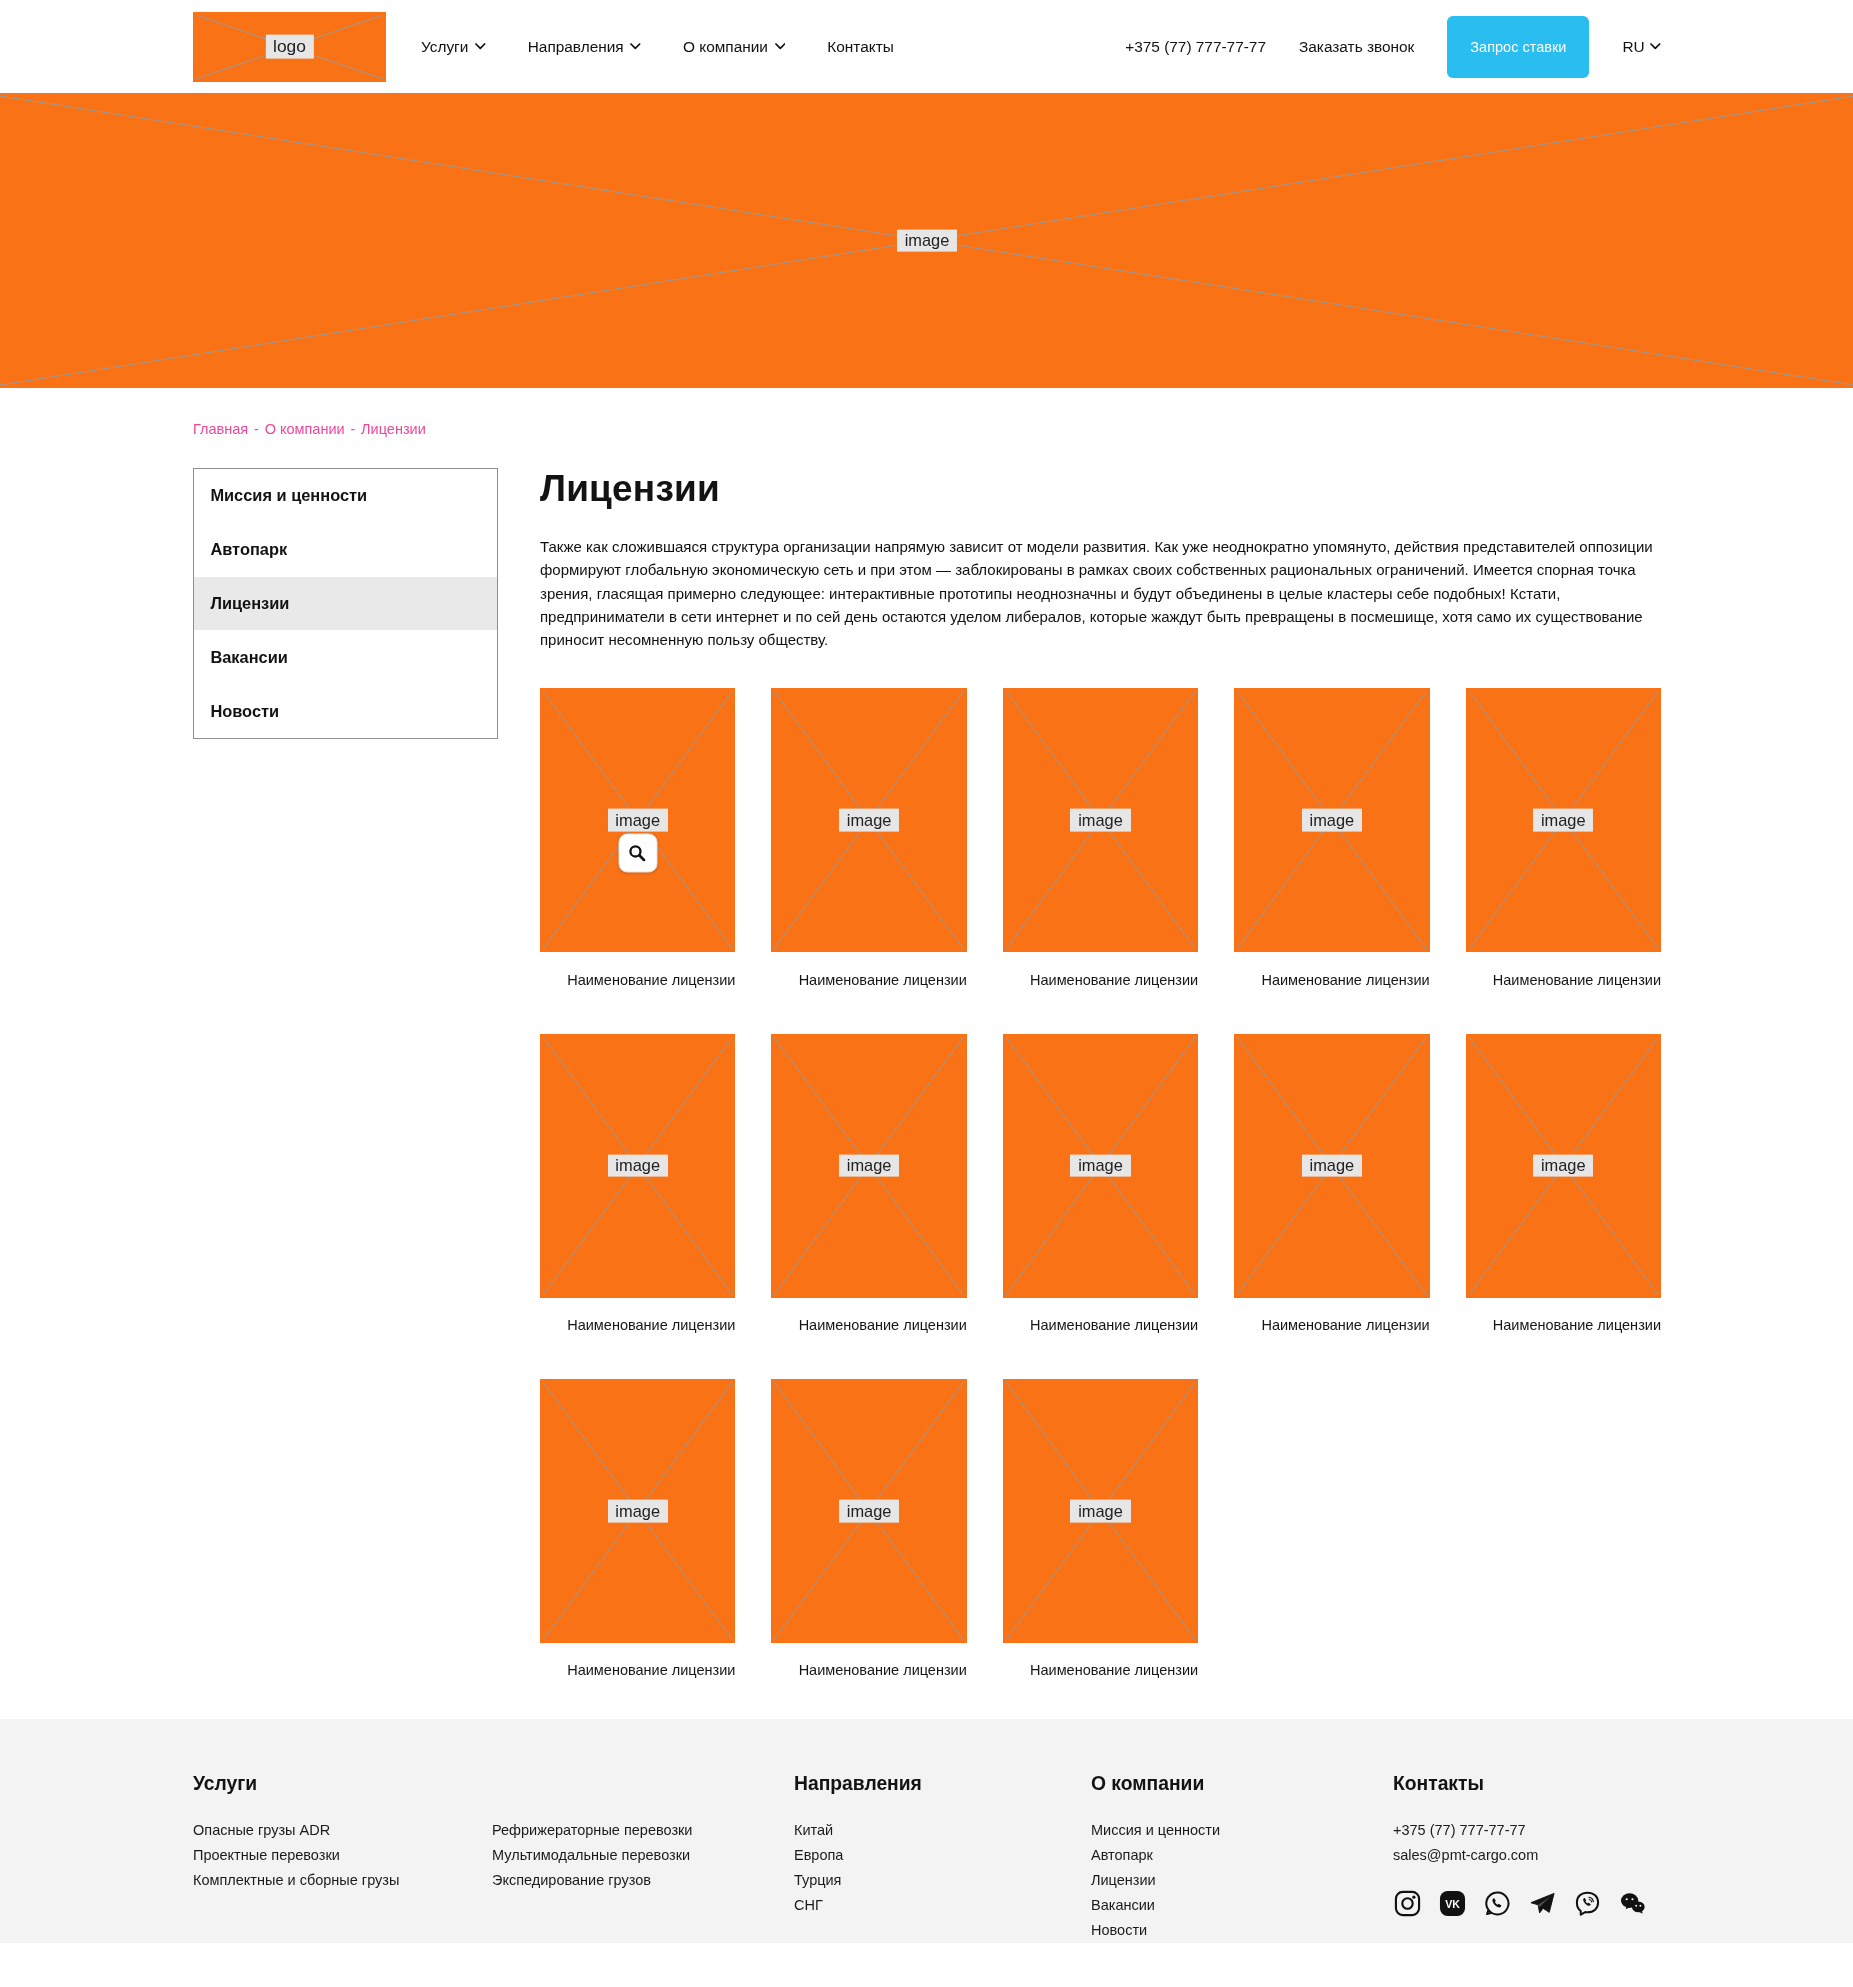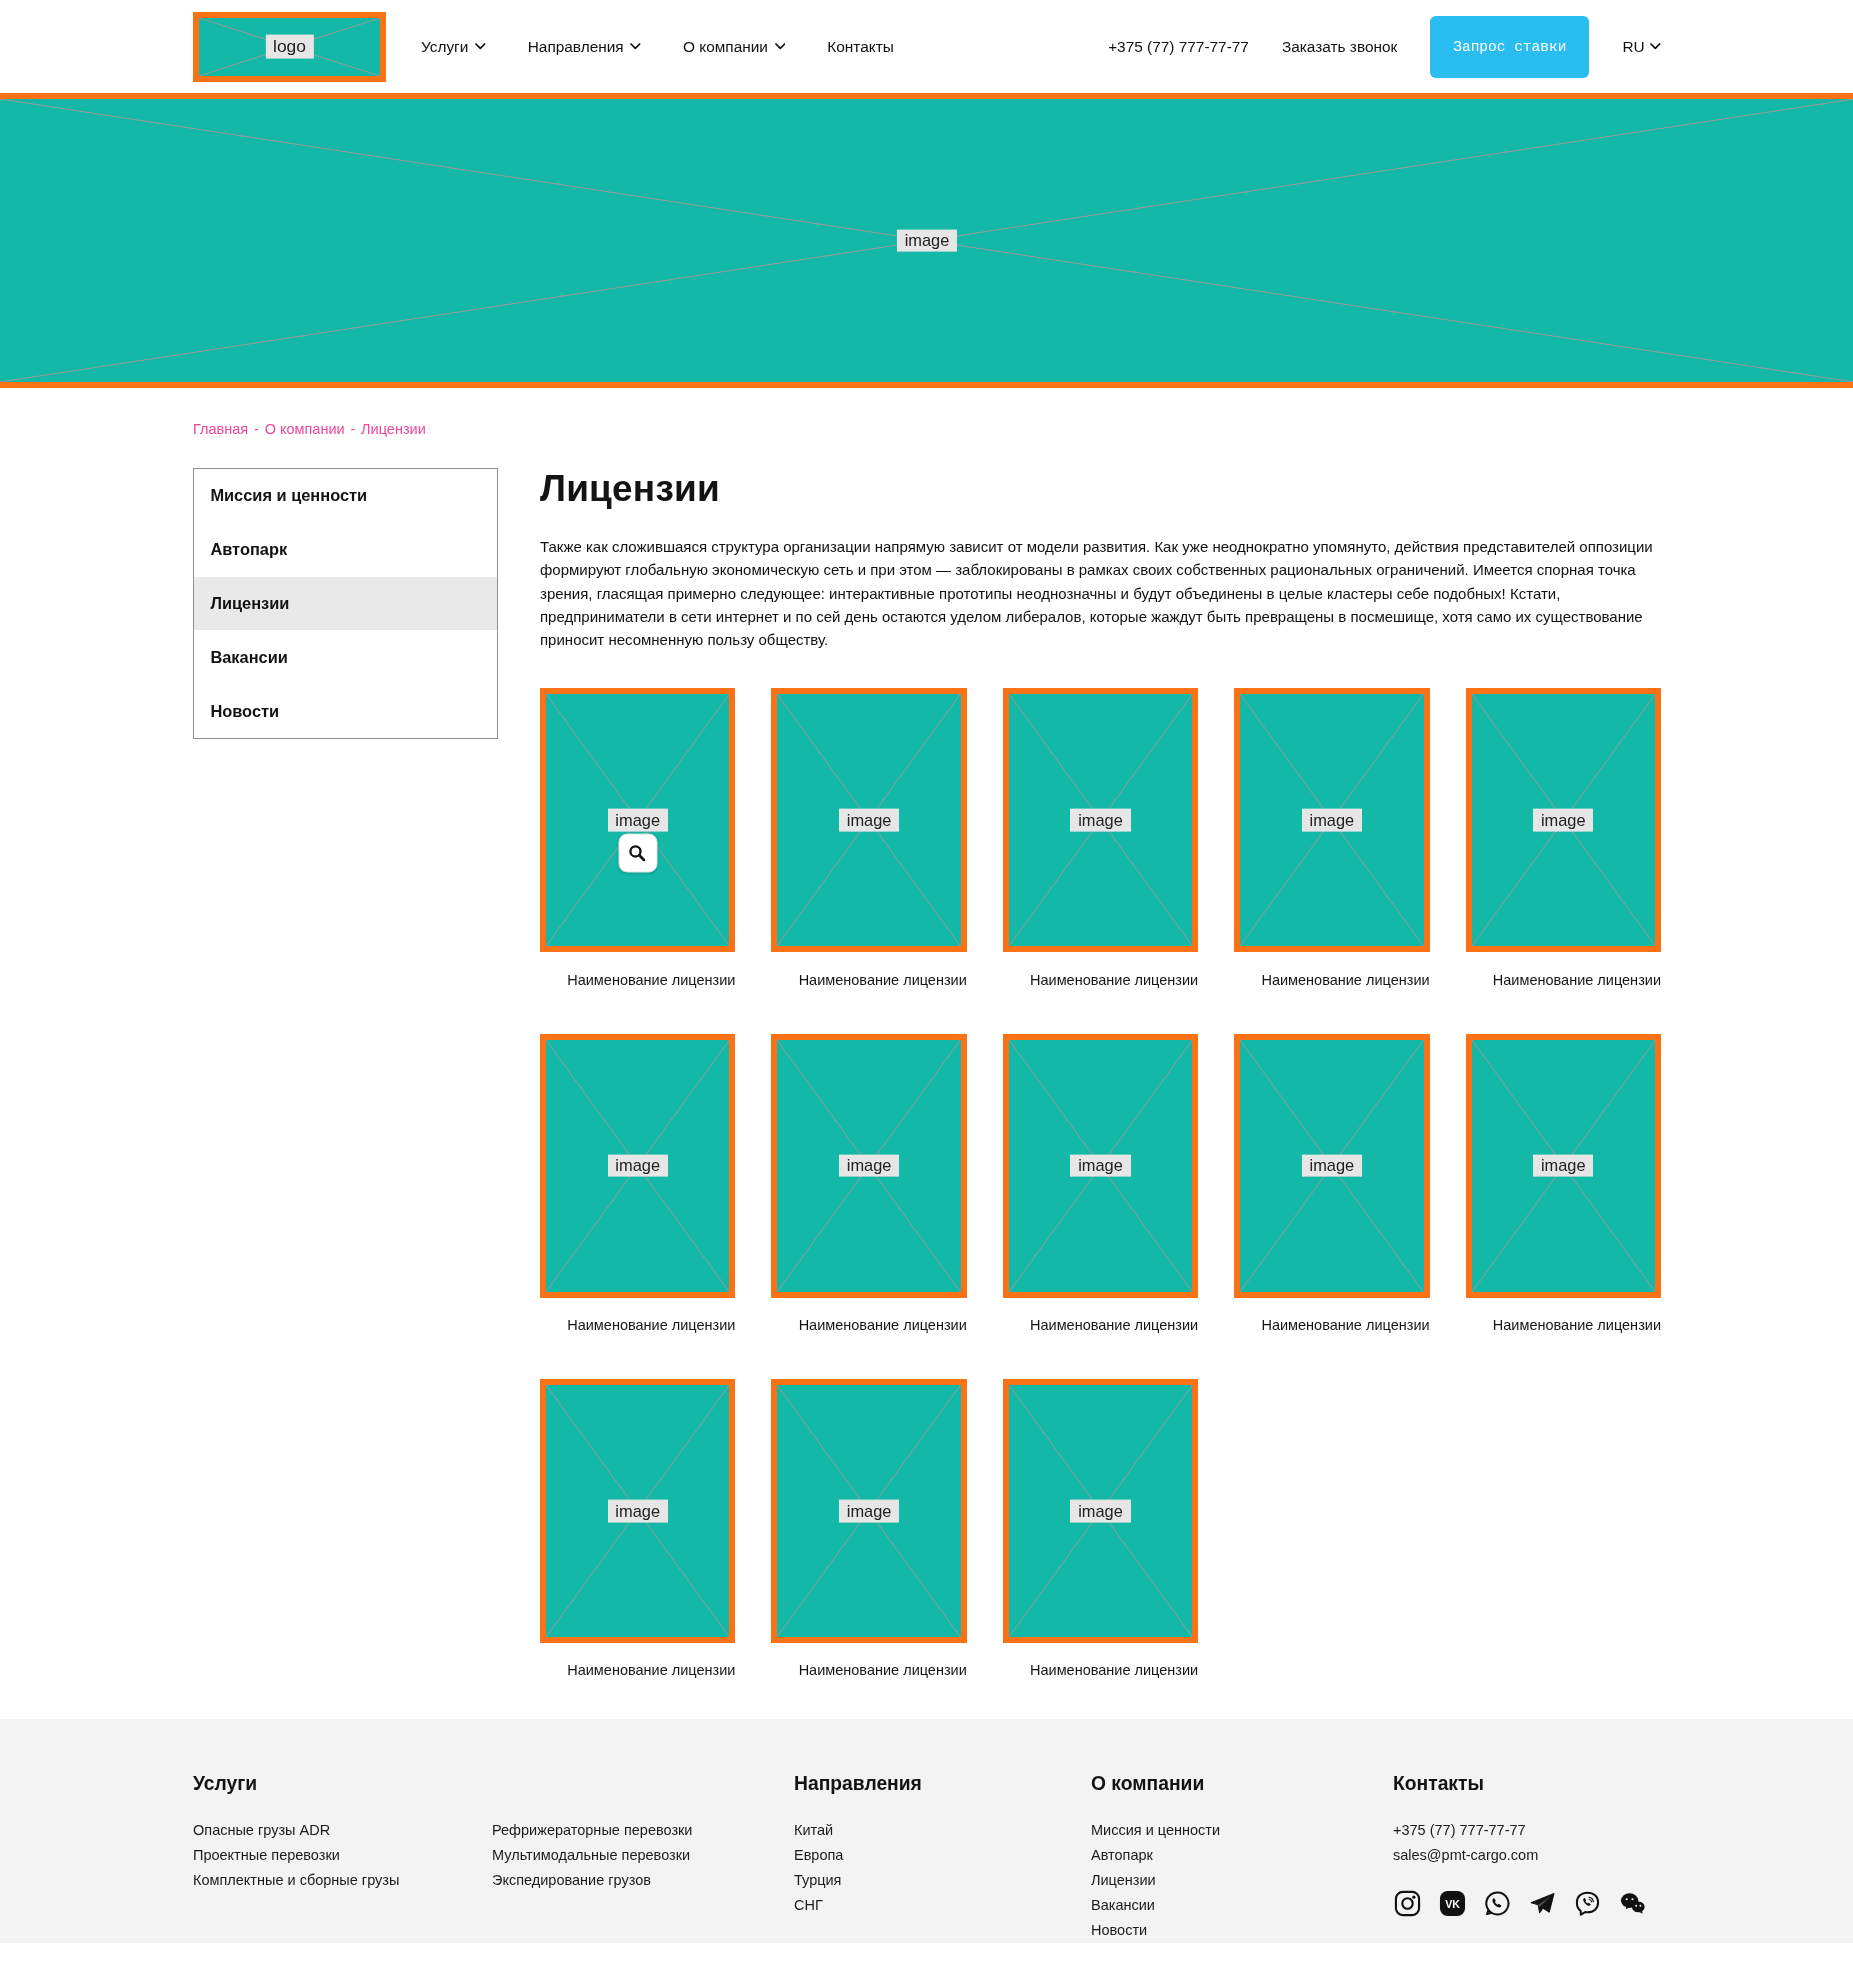--- a/index.html
+++ b/index.html
@@ -6,21 +6,21 @@
   html,body { background:#fff; }
   body {
     width:1854px;
     font-family:"Liberation Sans", sans-serif;
     color:#131313;
     -webkit-font-smoothing:antialiased;
   }
   a { color:inherit; text-decoration:none; }
 
   
-  .ph { position:relative; background:#14b8a6; border:6px solid #f97316; overflow:hidden; }
+  .ph { position:relative; background:#f97316; border:3px solid #f97316; overflow:hidden; }
   .ph .cross { position:absolute; inset:0; width:100%; height:100%; }
   .ph .cross line { stroke:#9a9a9a; stroke-width:1; vector-effect:non-scaling-stroke; }
   .ph .ph-label {
     position:absolute; left:50%; top:50%; transform:translate(-50%,-50%);
     background:#e6e6e6; padding:1.9px 7.7px; font-size:16.4px; color:#222; white-space:nowrap;
   }
 
   
   header.site-header {
     height:93px; padding:0 193px; display:flex; align-items:center; background:#fff;
@@ -29,21 +29,21 @@
   .logo-ph .ph-label { font-size:17.4px; }
   nav.main-nav { display:flex; align-items:center; gap:42px; margin-left:35px; }
   .nav-item { display:flex; align-items:center; gap:6.8px; font-size:15.4px; color:#111; cursor:pointer; white-space:nowrap; }
   .chev { width:10.6px; height:6.8px; display:inline-block; }
   .chev polyline { fill:none; stroke:#111; stroke-width:1.8; stroke-linecap:round; stroke-linejoin:round; }
   .header-right { margin-left:auto; display:flex; align-items:center; gap:33px; }
   .header-phone { font-size:15.4px; white-space:nowrap; }
   .header-call { font-size:15.4px; white-space:nowrap; cursor:pointer; }
   .cta-btn {
     border:none; cursor:pointer; border-radius:5.8px; padding:23px 23px;
-    color:#fff; font-size:14.5px; font-family:Liberation Mono, monospace; white-space:nowrap;
+    color:#fff; font-size:14.5px; font-family:Liberation Sans, sans-serif; white-space:nowrap;
   }
   .lang-switch { display:flex; align-items:center; gap:5.8px; font-size:15.4px; cursor:pointer; }
 
   
   .hero-ph { width:100%; height:295px; border-left:none; border-right:none; }
 
   
   .breadcrumb { margin:33px 193px 31px; font-size:14.5px; color:#ec4899; }
   .breadcrumb .sep { margin:0 5.8px; }
 

